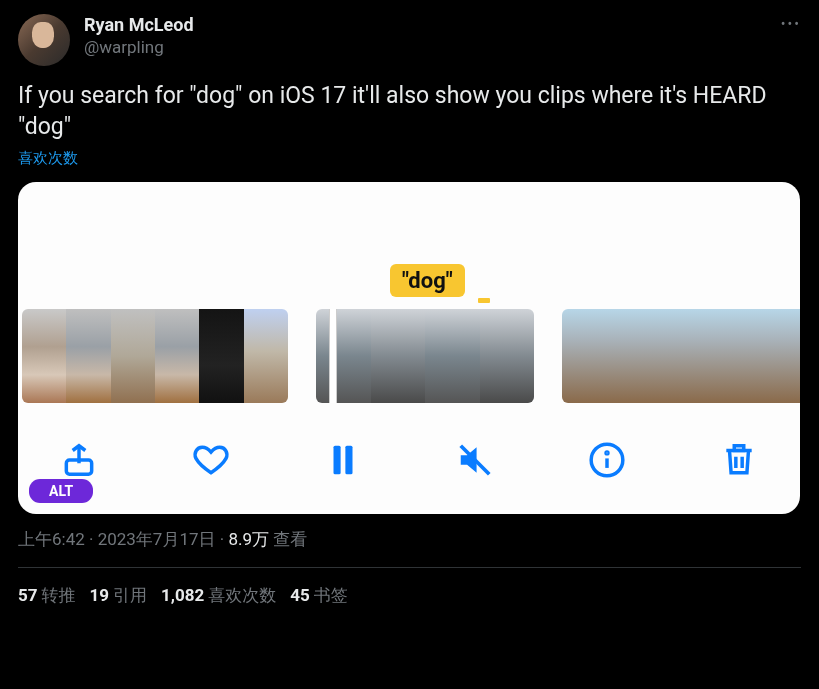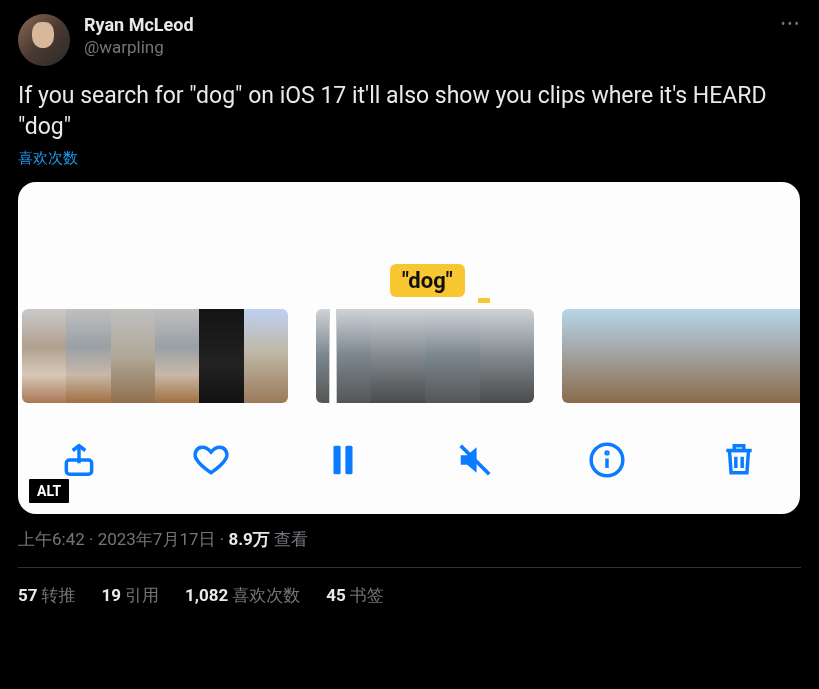--- a/index.html
+++ b/index.html
@@ -139,41 +139,41 @@
     display:flex; align-items:center; justify-content:center;
     color:#0a7cff;
     cursor:pointer;
   }
   .tb-btn svg { width:38px; height:38px; stroke:#0a7cff; fill:none; stroke-width:2.2; }
   .tb-btn.pause svg rect{ fill:#0a7cff; stroke:none;}
   .tb-btn.mute svg { stroke:none; }
   .alt-badge {
     position:absolute;
     left:11px; bottom:11px;
-    background:#000000;
+    background:#6d28d9;
     color:#fff;
     font-size:14px;
     font-weight:700;
-    padding:4px 8px;
-    border-radius:1px;
+    padding:4px 20px;
+    border-radius:11px;
     cursor:pointer;
   }
   .meta-line {
     color:#71767b;
     font-size:17px;
     padding-bottom:16px;
     border-bottom:1px solid #2f3336;
   }
-  .meta-line .views-n { color:#e7e9ea; font-weight:700; }
+  .meta-line .views-n { color:#e7e9ea; font-weight:400; }
   .stats-line {
     padding-top:16px;
     font-size:17px;
     color:#71767b;
     display:flex;
-    gap:26px;
+    gap:14px;
   }
   .stats-line .n { color:#e7e9ea; font-weight:700; margin-right:4px;}
 </style>
 </head>
 <body>
 
 <div class="tweet">
 
   <div class="header">
     <div class="avatar"></div>

